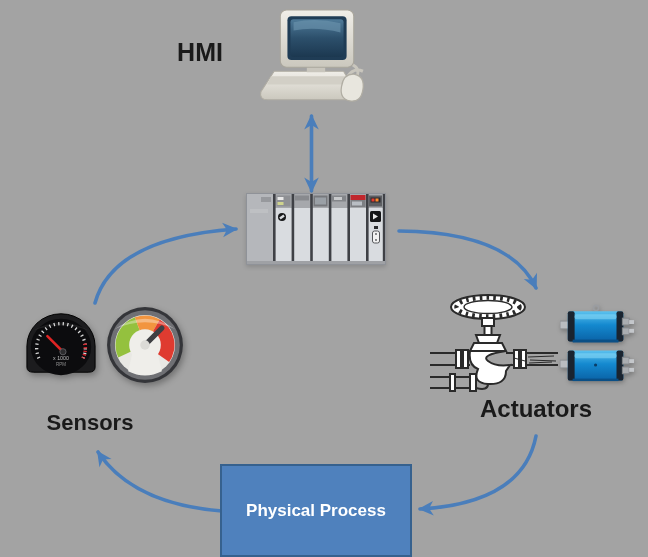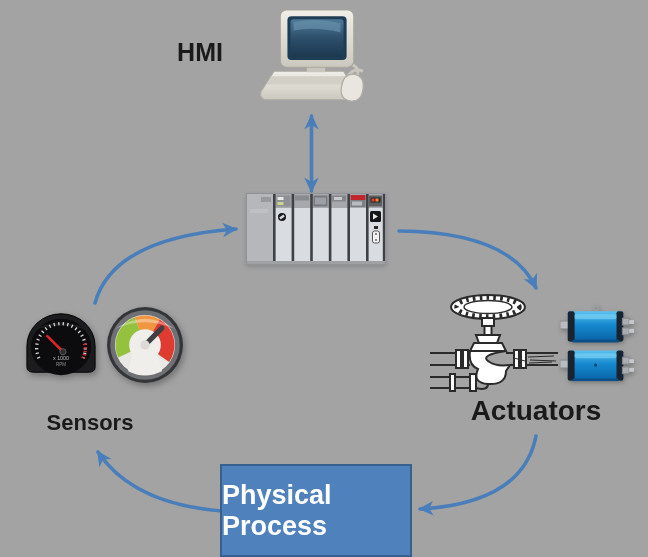--- a/index.html
+++ b/index.html
@@ -9,35 +9,35 @@
     padding-left:8px;
   }
   .abs{position:absolute;}
   .node-label{
     position:absolute;font-weight:700;color:#1a1a1a;letter-spacing:0px;
     text-align:center;white-space:nowrap;
   }
   #hmi-label{left:150px;top:38px;width:100px;font-size:25px;}
   #controller-label{left:242px;top:280px;width:150px;font-size:23px;}
   #sensors-label{left:30px;top:410px;width:120px;font-size:22px;}
-  #actuators-label{left:466px;top:395px;width:140px;font-size:28px;}
+  #actuators-label{left:466px;top:395px;width:140px;font-size:24px;}
   #arrow-layer{left:0;top:0;width:648px;height:557px;}
   #computer{left:258px;top:8px;width:116px;height:102px;}
   #plc{left:246px;top:193px;width:140px;height:72px;filter:drop-shadow(0 2px 2px rgba(0,0,0,0.15));}
   #tach{left:24px;top:310px;width:74px;height:66px;filter:drop-shadow(2px 3px 3px rgba(0,0,0,0.3));}
   #dial{left:106px;top:306px;width:78px;height:78px;filter:drop-shadow(2px 3px 3px rgba(0,0,0,0.3));}
   #valve{left:430px;top:291px;width:128px;height:104px;}
   #motor1{left:560px;top:303px;width:76px;height:42px;filter:drop-shadow(1px 2px 2px rgba(0,0,0,0.25));}
   #motor2{left:560px;top:346px;width:76px;height:38px;filter:drop-shadow(1px 2px 2px rgba(0,0,0,0.25));}
   #pp-box{
     left:220px;top:464px;width:192px;height:93px;
     background:#4f81bd;border:2px solid #36618e;box-sizing:border-box;
     display:flex;align-items:center;justify-content:center;
   }
-  #pp-box .pp-text{color:#ffffff;font-weight:700;font-size:27px;}
+  #pp-box .pp-text{color:#ffffff;font-weight:700;font-size:17px;}
 </style>
 </head>
 <body>
 
 <div id="stage">
 
   <svg id="arrow-layer" class="abs" viewBox="0 0 648 557" xmlns="http://www.w3.org/2000/svg">
     <defs>
       <marker id="ah" viewBox="0 0 10 10" refX="8.6" refY="5" markerWidth="4.6" markerHeight="4.6" orient="auto-start-reverse">
         <path d="M0.5,0.6 L9.6,5 L0.5,9.4 L3.1,5 Z" fill="#4a7ebb"></path>

